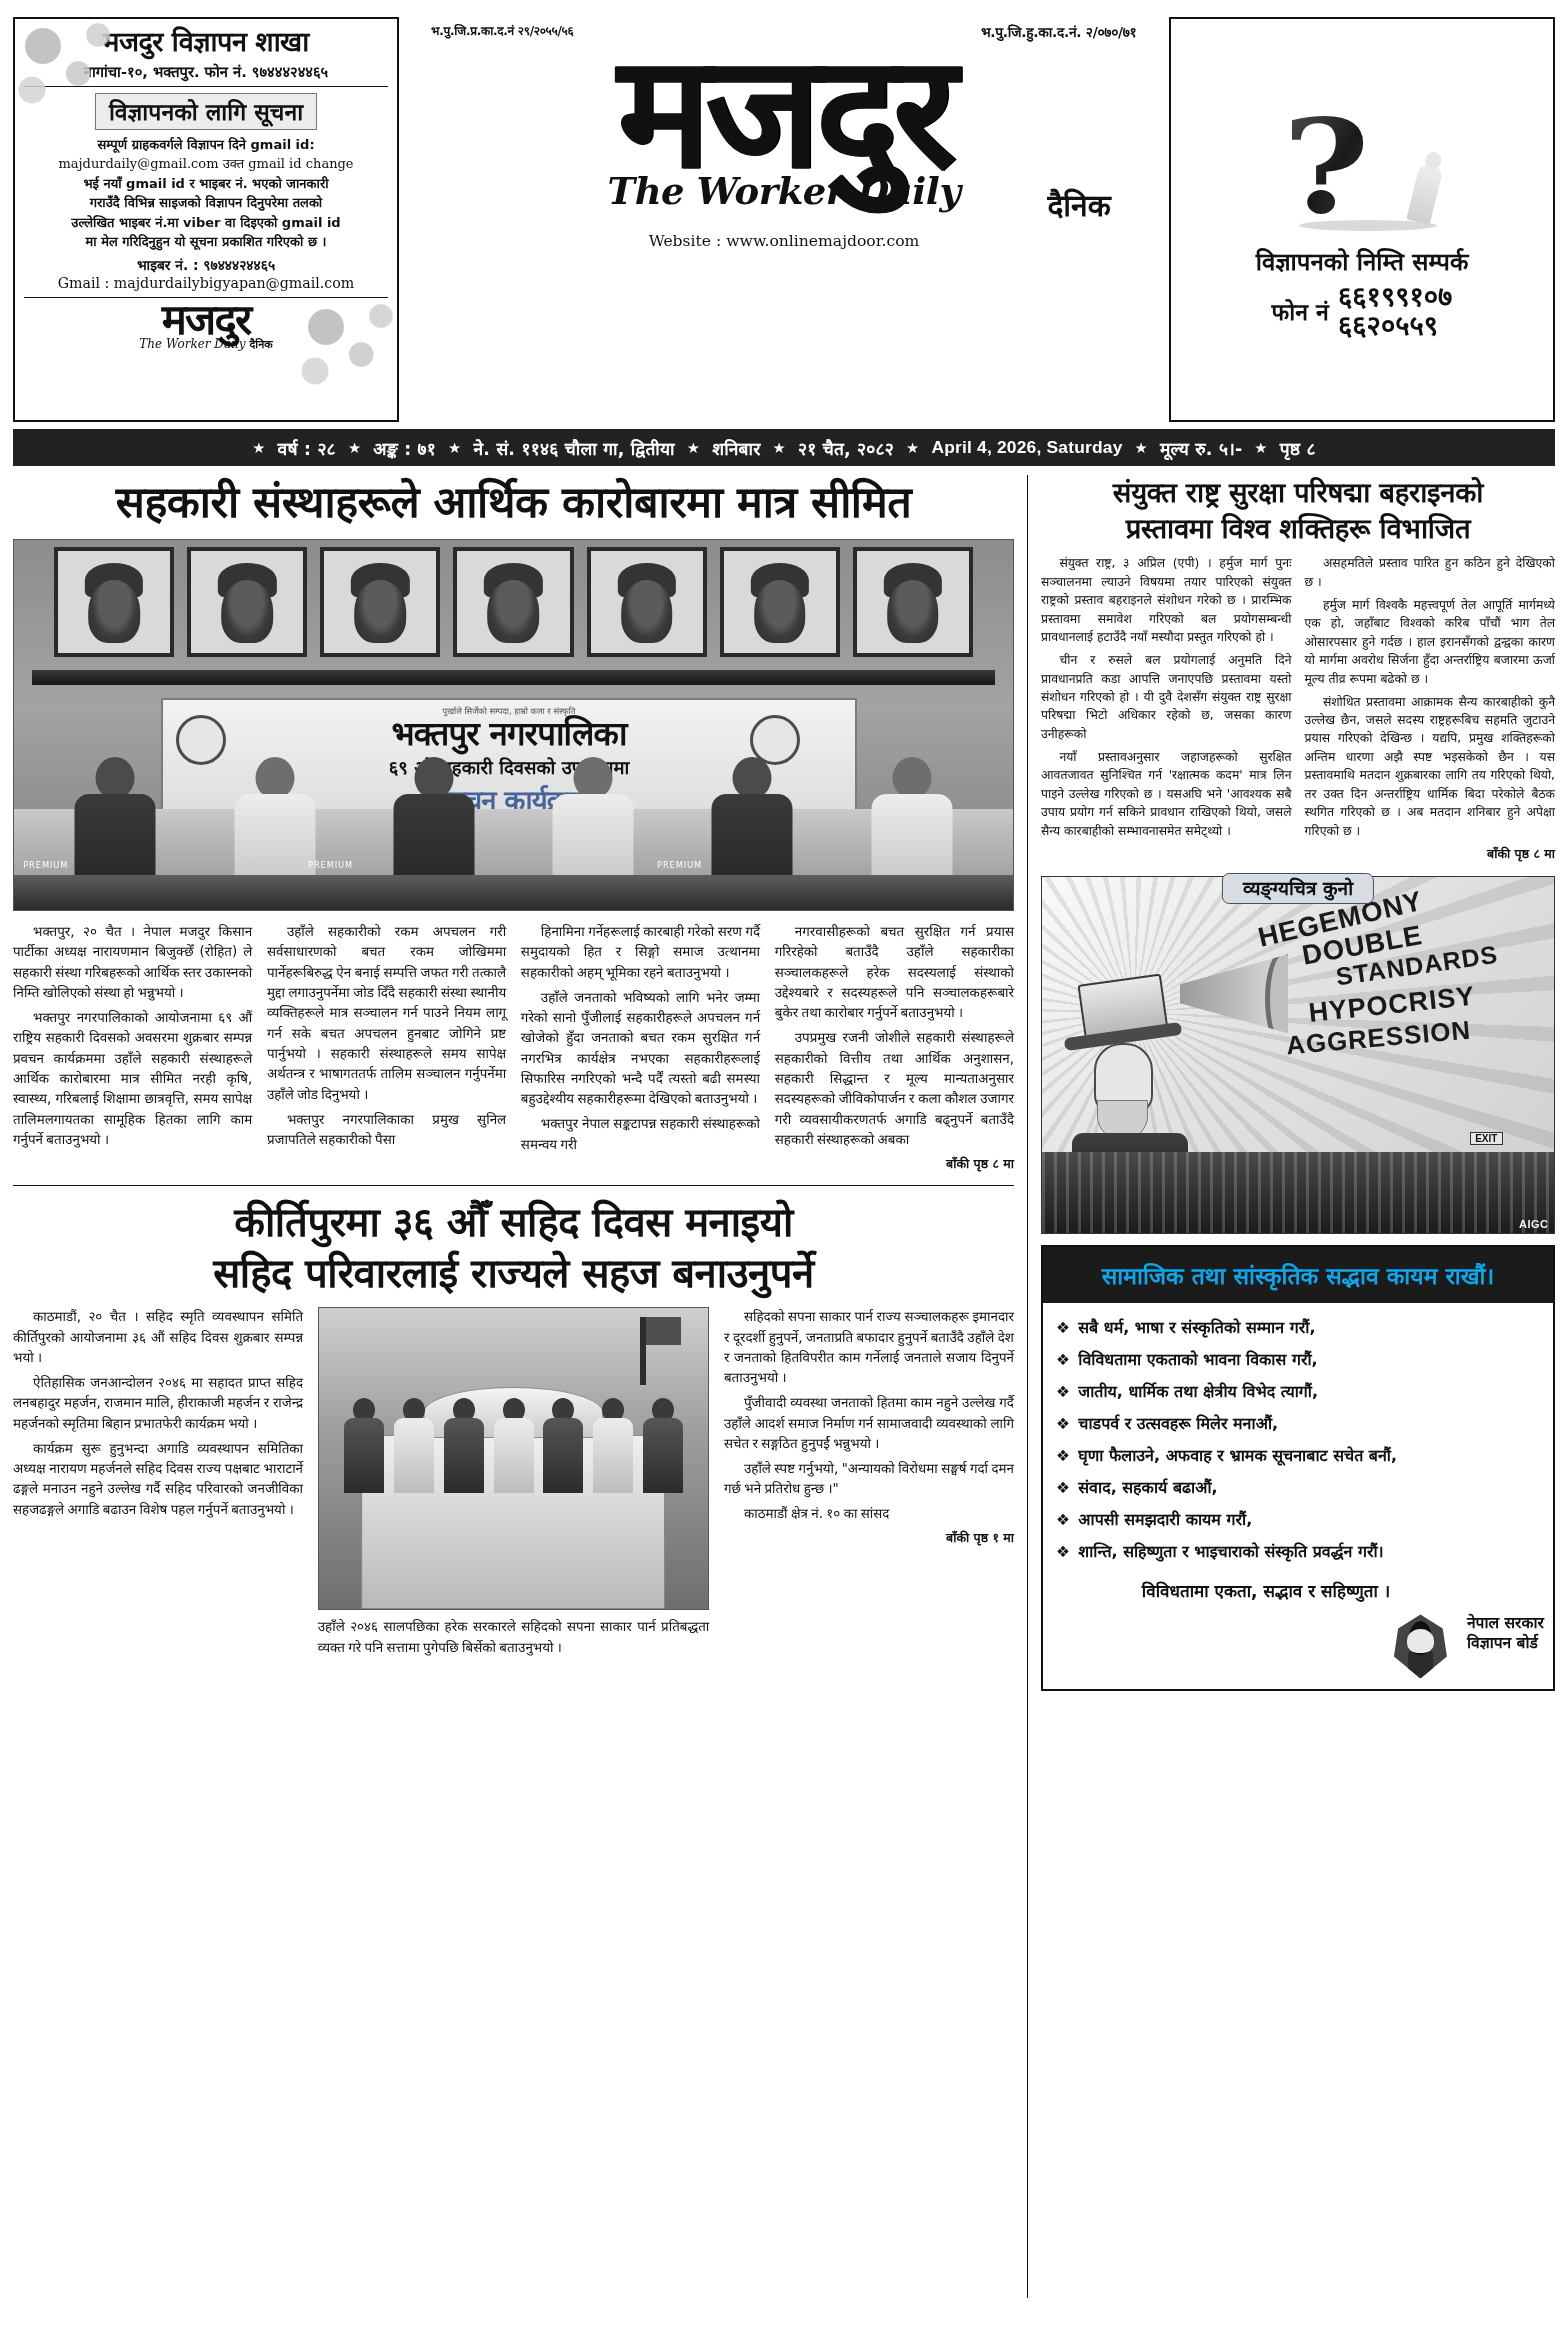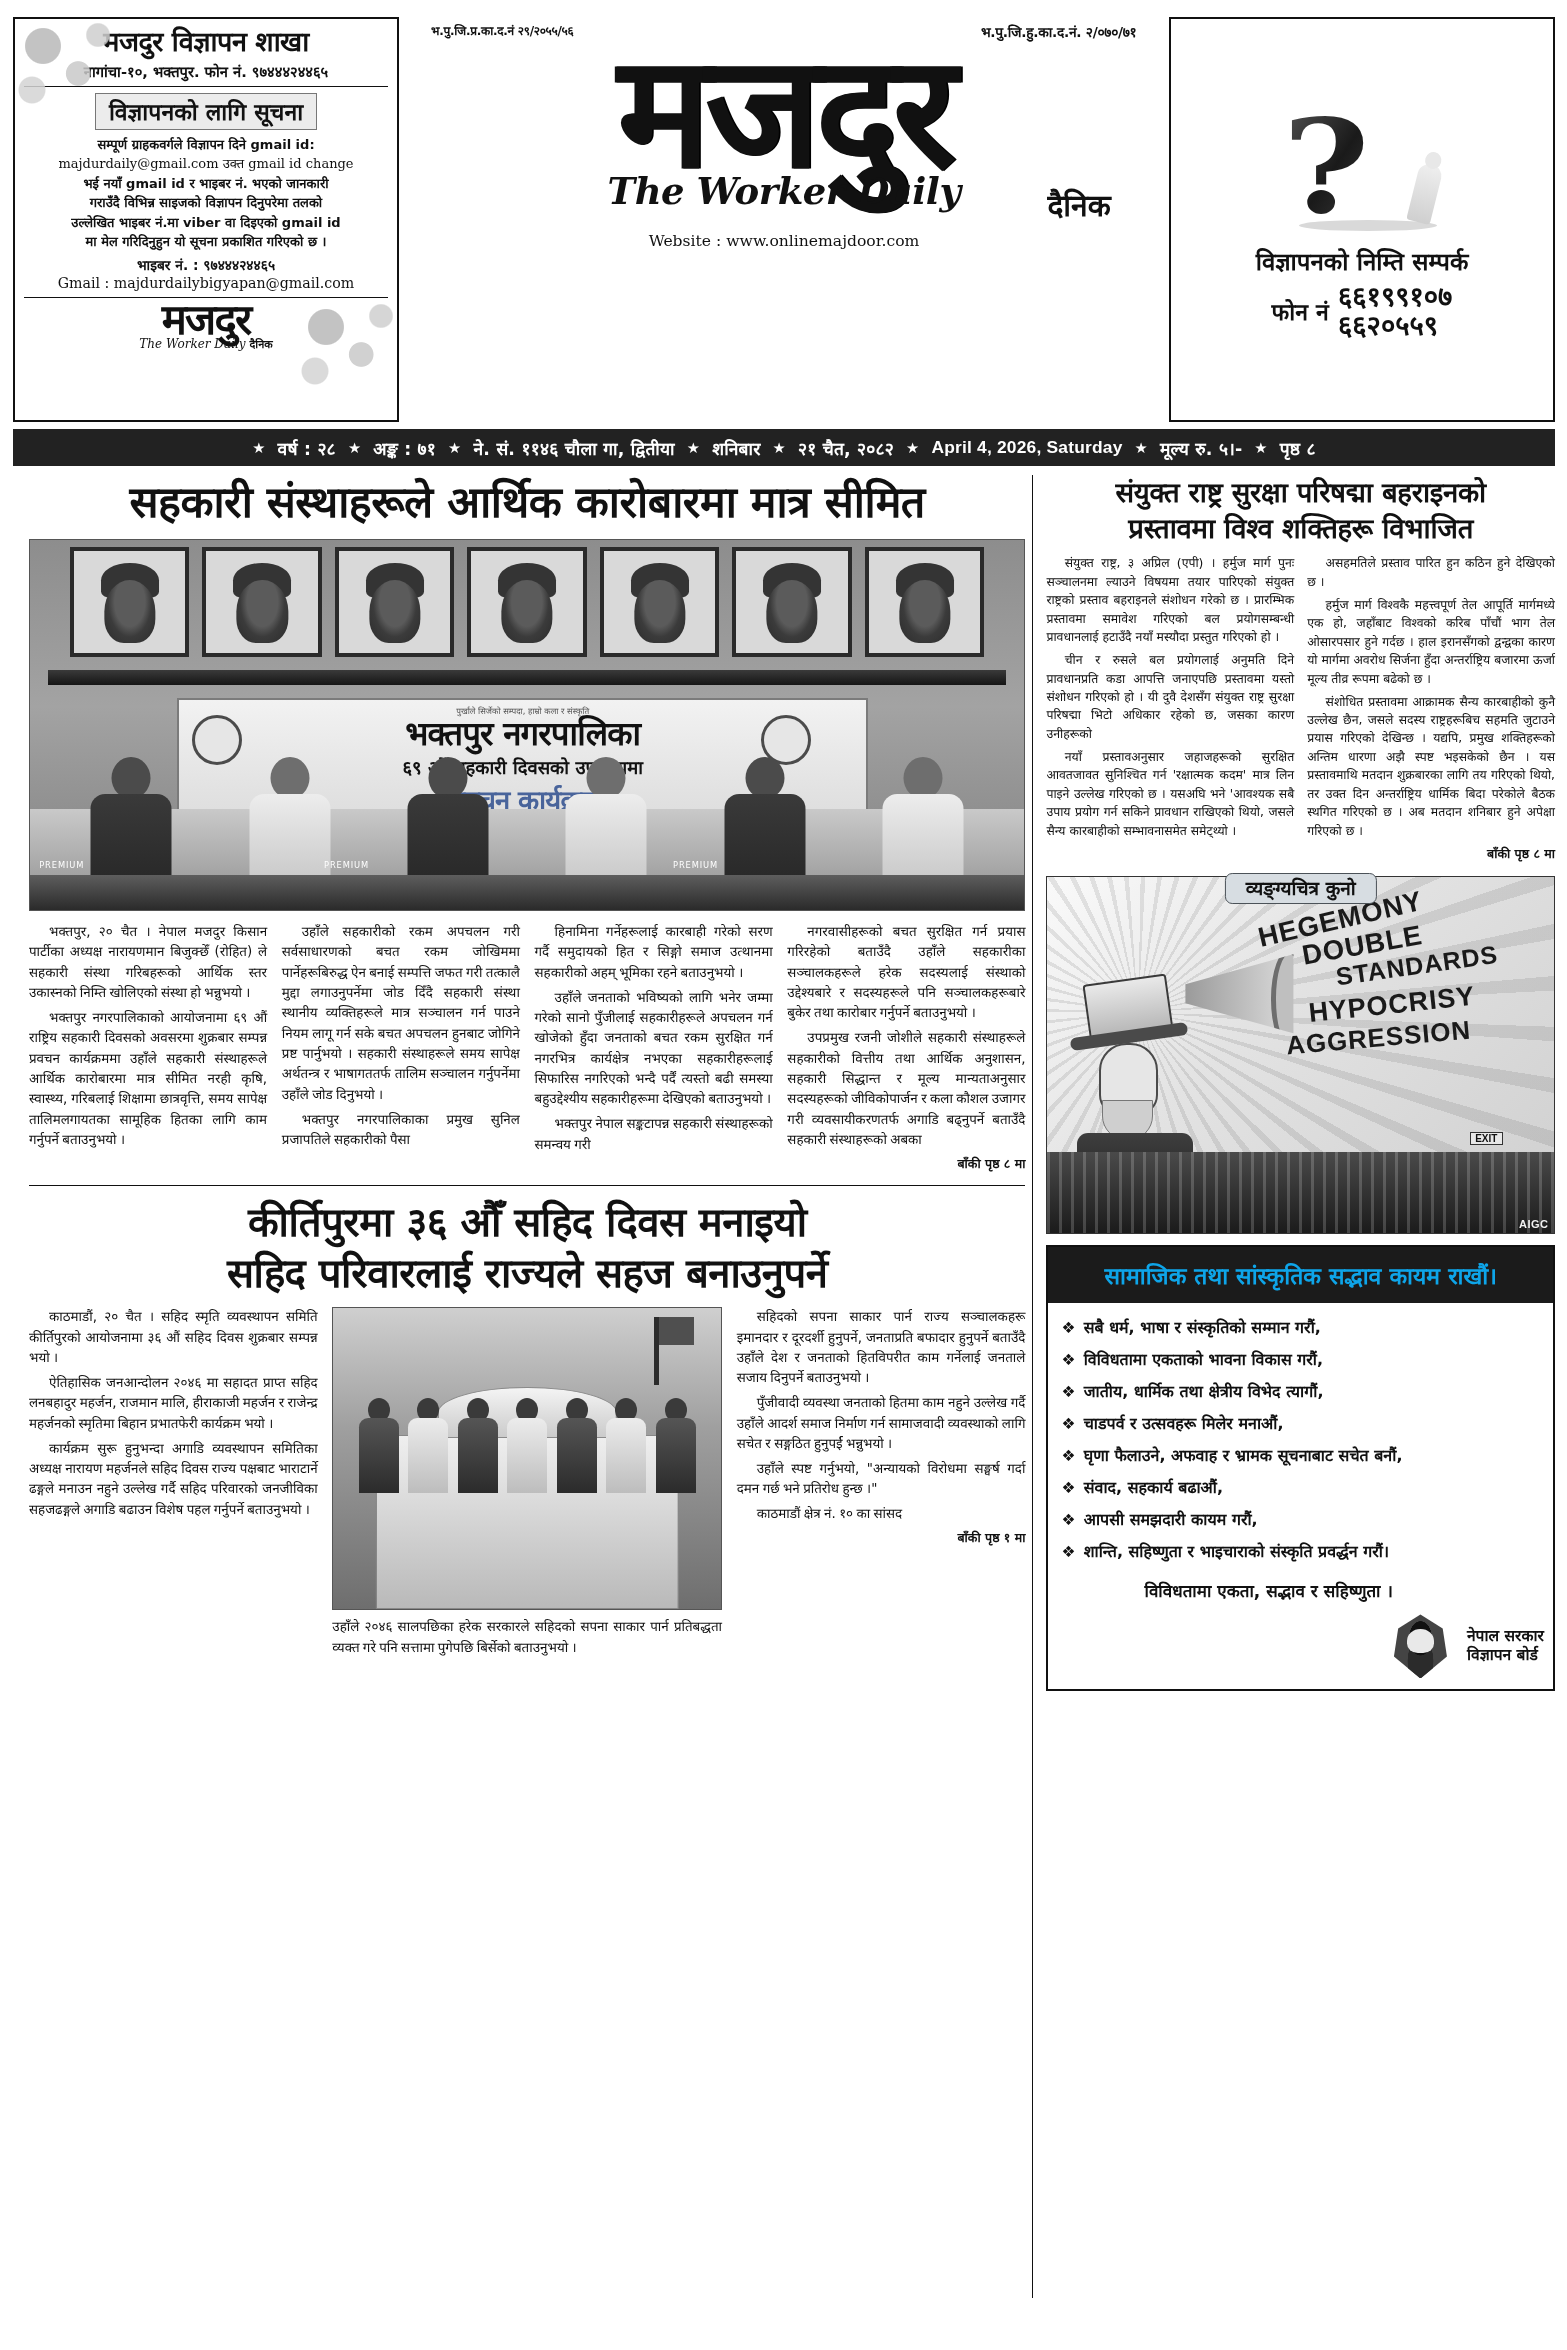--- a/index.html
+++ b/index.html
@@ -102,21 +102,21 @@
   .datestrip {
     background:#222; color:#fff; height:37px; margin-top:7.3px;
     display:flex; align-items:center; justify-content:center; gap:12px;
     font-size:17.4px; font-weight:bold; letter-spacing:0.2px;
   }
   .datestrip .st { font-size:14.7px; }
   .datestrip .en { font-family:"Liberation Sans", sans-serif; font-weight:bold; }
 
   
   .body-grid { display:flex; gap:0; margin-top:9.2px; height:1823px; }
-  .left-zone { width:1015px; padding-right:7px; border-right:1.8px solid #111;margin-left:16px; }
+  .left-zone { width:1015px; padding-right:13px; border-right:1.8px solid #111; }
   .right-zone { width:527px; padding-left:13px; }
 
   
   .hl-main { font-size:43px; font-weight:bold; text-align:center; line-height:1.26; letter-spacing:-0.5px; }
   .hl-main.sm { font-size:40px; }
   .hl-right { font-size:27.5px; font-weight:bold; text-align:center; line-height:1.3; letter-spacing:-0.3px; }
 
   
   .photo {
     margin-top:9.2px; width:100%; height:372px; position:relative; overflow:hidden;
@@ -232,21 +232,21 @@
 
   
   .govad { margin-top:11px; border:2.8px solid #111; }
   .govad-hd { background:#1b1b1b; color:#0ea5e9; text-align:center;
               font-size:23px; font-weight:bold; padding:12px 5.5px; }
   .govad-body { padding:14.7px 13px 9.2px; }
   .gline { font-size:16px; font-weight:600; line-height:1.25; margin-bottom:12px;
            display:flex; gap:8.3px; align-items:flex-start; }
   .gline .bullet { font-size:15.6px; line-height:1; margin-top:2.8px; }
   .gslogan { text-align:center; font-size:17px; font-weight:600; margin:16.5px 64px 3.7px 0; }
-  .gov-foot { display:flex; align-items:center; justify-content:flex-end; gap:20px; padding:0 9.2px 11px; }
+  .gov-foot { display:flex; align-items:flex-start; justify-content:flex-end; gap:20px; padding:0 9.2px 11px; }
   .gov-emblem { width:53px; height:64px; position:relative; }
   .gov-emblem .e1 { position:absolute; inset:0;
      background:radial-gradient(ellipse at 50% 38%, #111 0 30%, transparent 31%),
                 radial-gradient(ellipse at 50% 74%, #2b2b2b 0 34%, transparent 35%);
      clip-path:polygon(50% 0,92% 22%,100% 66%,50% 100%,0 66%,8% 22%); background-color:#444;}
   .gov-emblem .e2 { position:absolute; left:13px; top:14.7px; width:27.5px; height:24px;
      background:#e9e9e9; border-radius:50% 50% 40% 40%; }
   .gov-txt { font-size:15.6px; font-weight:600; line-height:1.25; }
 
   

